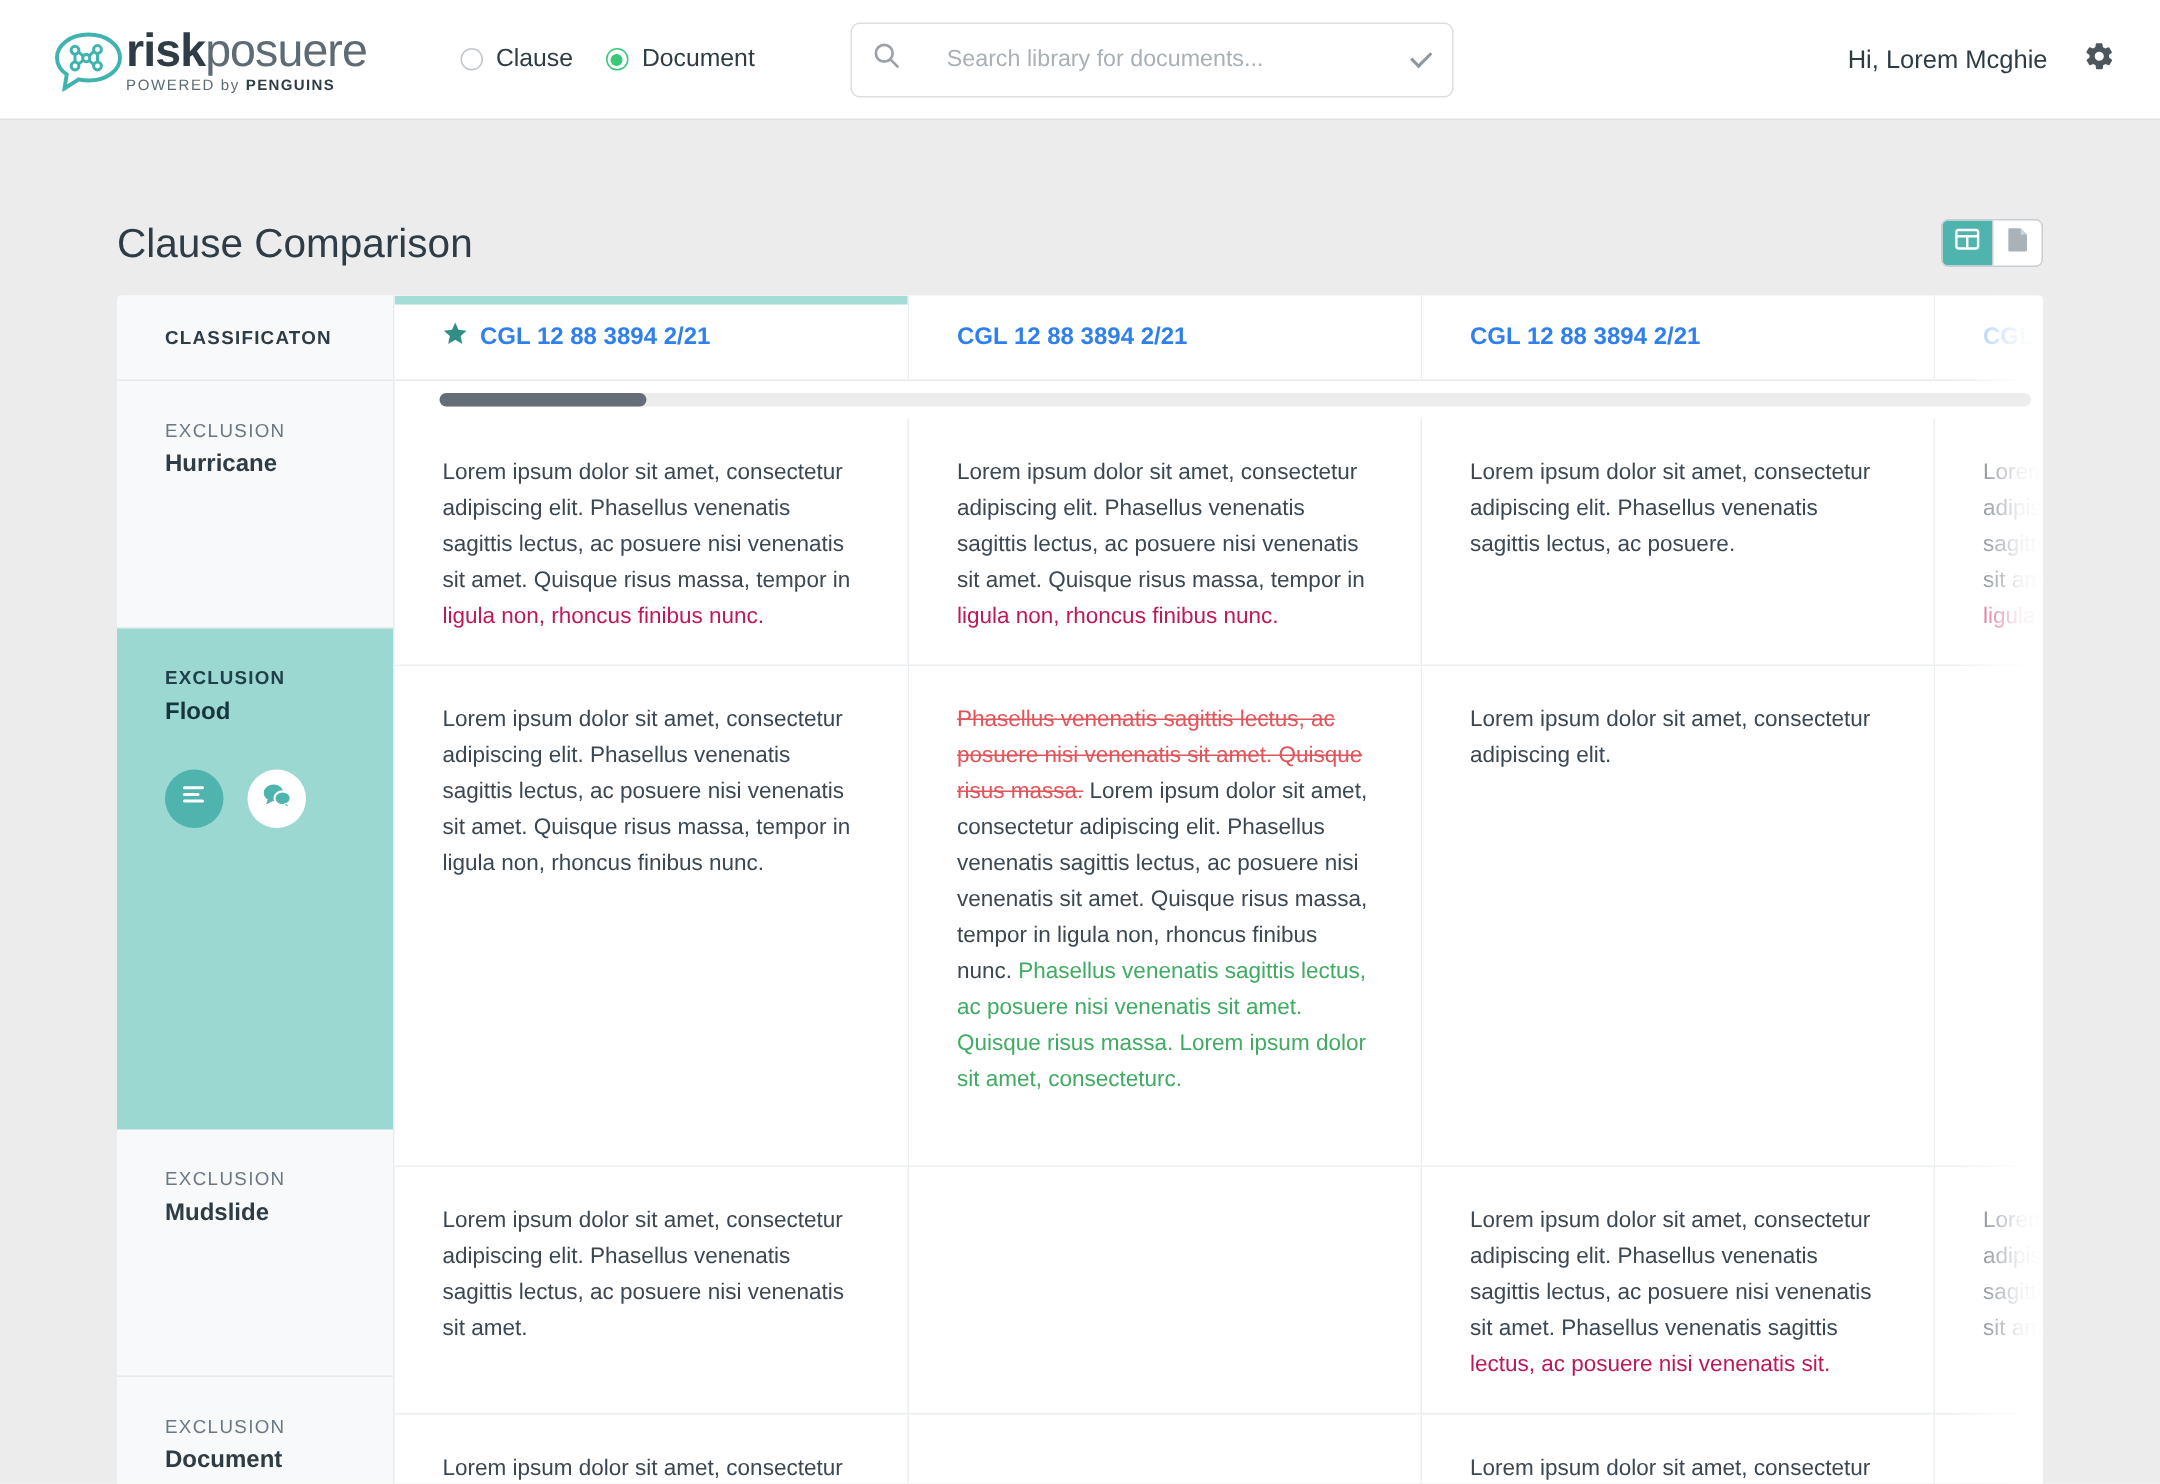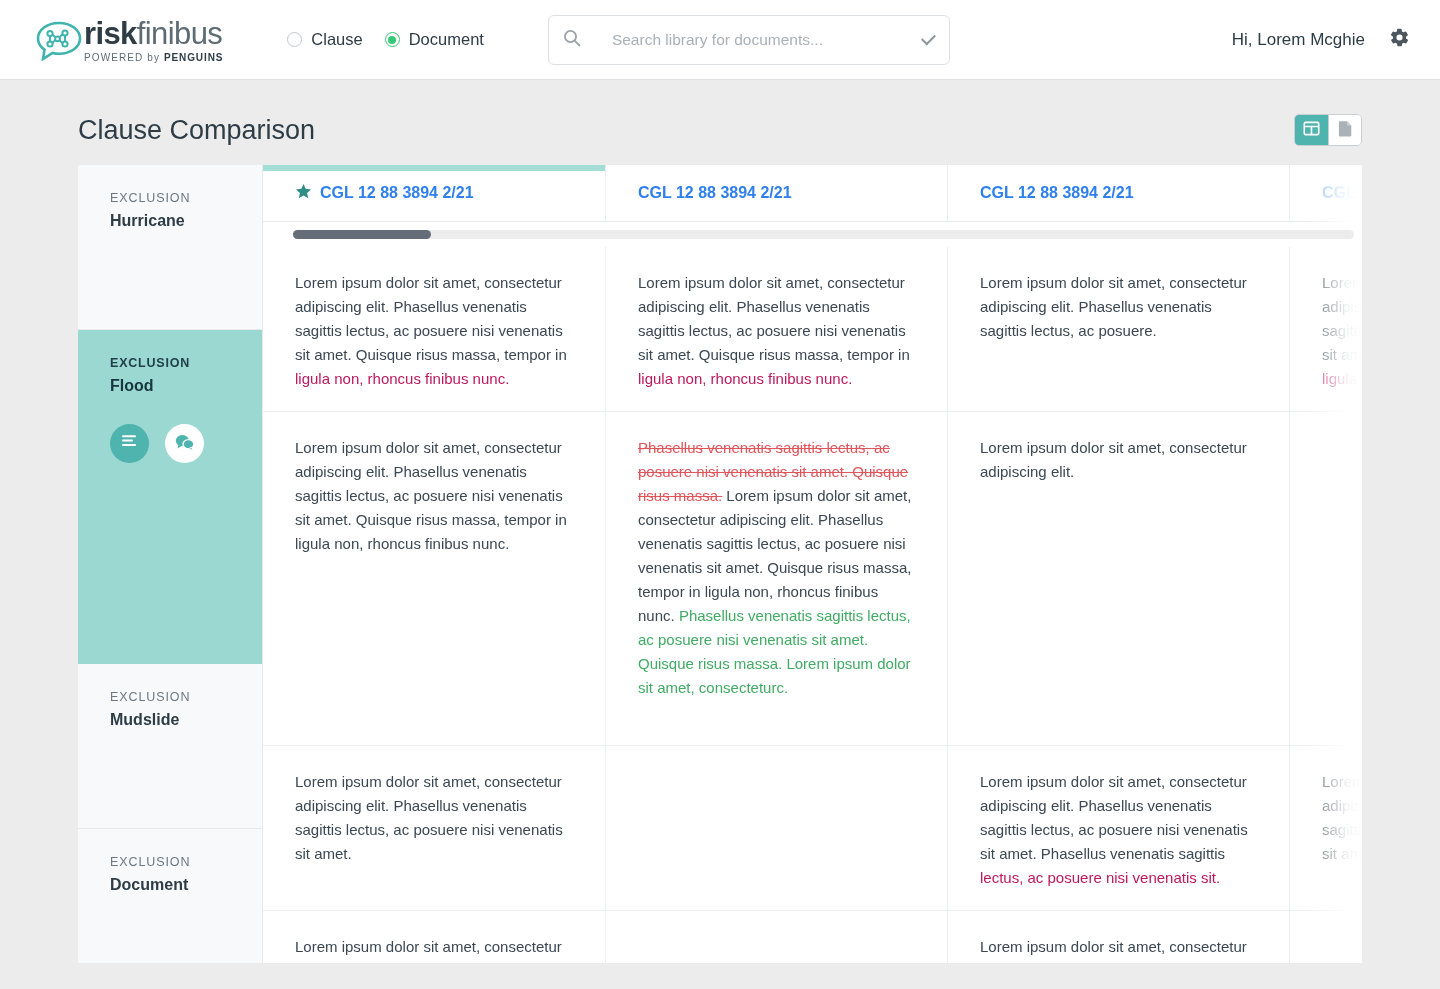--- a/index.html
+++ b/index.html
@@ -61,21 +61,21 @@
 
   .topbar-right {
     position: absolute; right: 30px; display: flex; align-items: center; gap: 24px;
   }
   .greeting { font-size: 17px; color: #2e3c46; }
 
   
   .page { padding: 0 78px; position: relative; }
   .page-head {
     display: flex; align-items: center; justify-content: space-between;
-    padding-top: 34px; padding-bottom: 19px;
+    padding-top: 34px; padding-bottom: 19px; margin-top: 32px;
   }
   .page-title { font-size: 27px; color: #2e3c46; font-weight: normal; }
 
   .view-toggle {
     display: flex; border: 1px solid #c9ced2; border-radius: 5px; overflow: hidden;
     height: 32px;
   }
   .vt-btn {
     width: 33px; display: flex; align-items: center; justify-content: center;
     cursor: pointer; background: #fff;
@@ -191,21 +191,21 @@
         <circle cx="14" cy="12.5" r="2.6" fill="none" stroke="#3fb3ad" stroke-width="2"></circle>
         <circle cx="29" cy="12" r="2.6" fill="none" stroke="#3fb3ad" stroke-width="2"></circle>
         <circle cx="14" cy="23" r="2.6" fill="none" stroke="#3fb3ad" stroke-width="2"></circle>
         <circle cx="29" cy="23" r="2.6" fill="none" stroke="#3fb3ad" stroke-width="2"></circle>
         <circle cx="21.5" cy="17.8" r="2.4" fill="none" stroke="#3fb3ad" stroke-width="2"></circle>
         <path d="M16.3 13.6 L19.4 16.3 M26.4 13.3 L23.6 16.1 M16.3 21.8 L19.4 19.3 M26.4 22 L23.6 19.5 M14 15.1 L14 20.4 M29 14.6 L29 20.4" stroke="#3fb3ad" stroke-width="2" fill="none"></path>
       </svg>
     </span>
     <span class="logo-text-block">
       <span class="logo-word">
-        <span class="risk">risk</span><span class="genius">finibus</span>
+        <span class="risk">risk</span><span class="genius">posuere</span>
       </span>
       <span class="logo-sub" style="display:block;">
         <span>POWERED by </span><b>PENGUINS</b>
       </span>
     </span>
   </div>
 
   <div class="radio-group">
     <div class="radio-item">
       <span class="radio-dot"></span>
@@ -260,20 +260,23 @@
           </svg>
         </span>
       </div>
     </div>
   </div>
 
   <div class="table-wrap">
     <div class="grid">
 
       <div class="col-class">
+        <div class="hdr-class">
+          <span class="hdr-class-label">CLASSIFICATON</span>
+        </div>
 
         <div class="rows-class">
 
           <div class="cell-class r1">
             <div class="kicker">EXCLUSION</div>
             <div class="cname">Hurricane</div>
           </div>
 
           <div class="cell-class r2">
             <div class="kicker">EXCLUSION</div>

